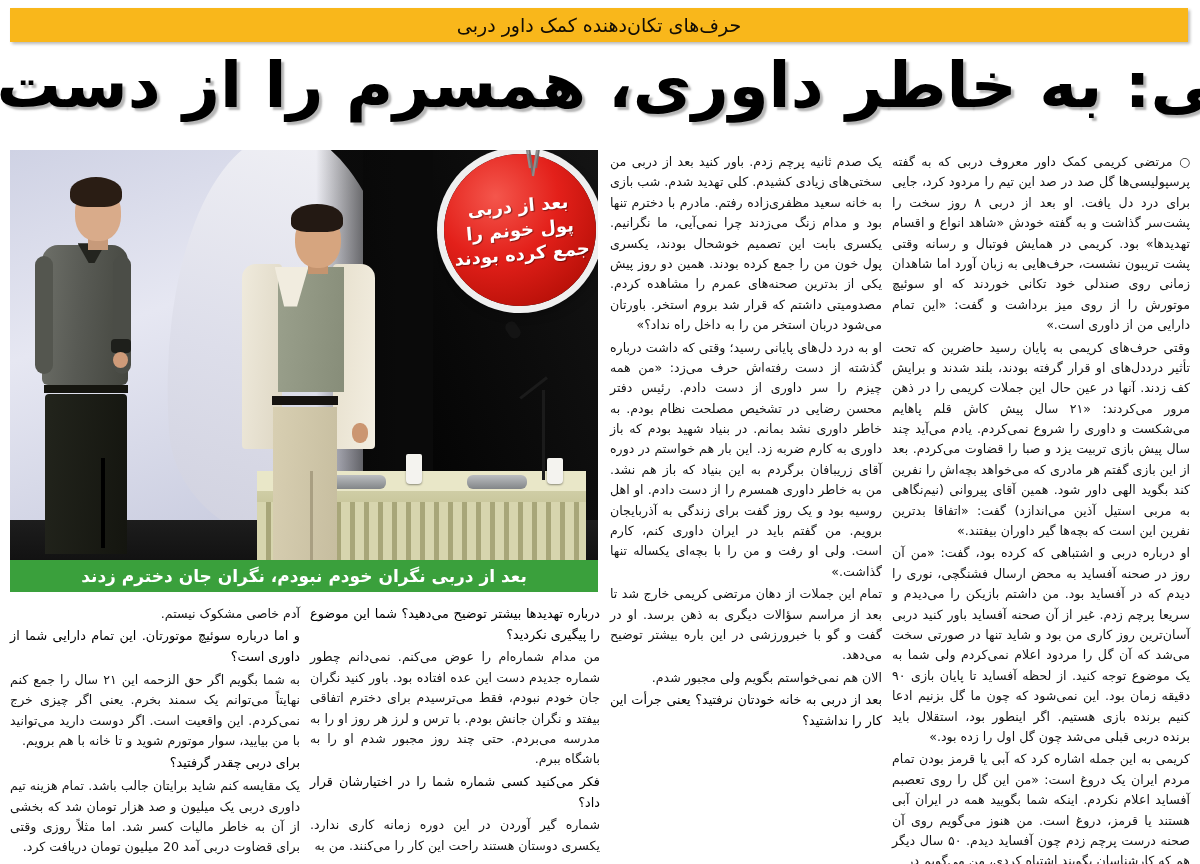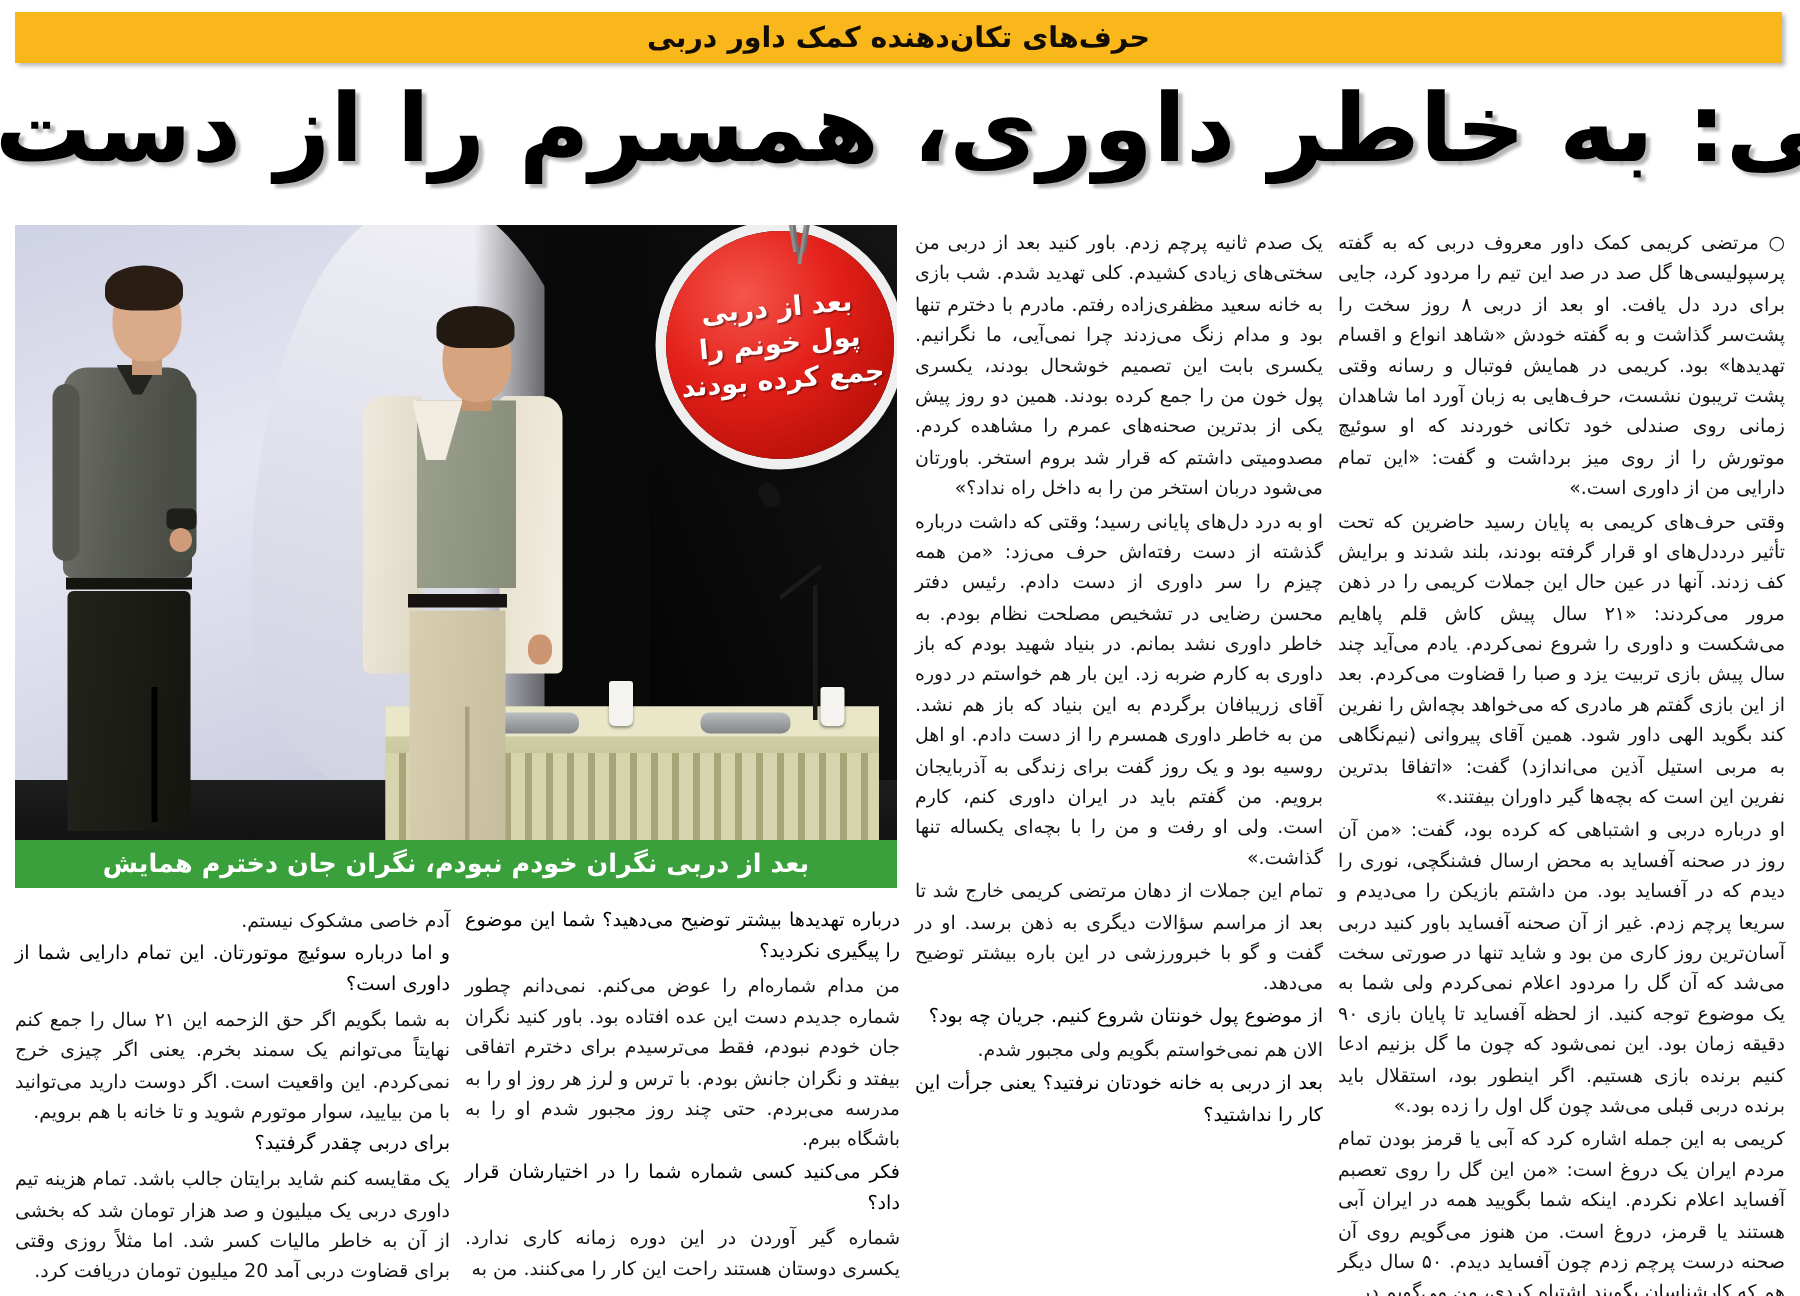--- a/index.html
+++ b/index.html
@@ -13,21 +13,21 @@
   .page{position:relative;width:1200px;height:864px;}
 
   
   .kicker-bar{
     position:absolute;left:10px;top:8px;width:1178px;height:34px;
     background:#f9b71b;
     display:flex;align-items:center;justify-content:center;
     box-shadow:2px 2px 3px rgba(0,0,0,.28);
   }
   .kicker-text{
-    font-size:19px;font-weight:bold;color:#120d05;
+    font-size:19px;font-weight:normal;color:#120d05;
     letter-spacing:-.3px;line-height:1;
     white-space:nowrap;
   }
 
   
   .headline{
     position:absolute;left:8px;top:42px;width:1184px;height:86px;
     display:flex;align-items:center;justify-content:center;
   }
   .headline-text{
@@ -226,35 +226,34 @@
       <path d="M13 38 L9 10 a5 5 0 0 1 10 0 L16 30" fill="none" stroke="#6f6f6f" stroke-width="2.2"></path>
       <path d="M13 38 L17 12 a5 5 0 0 0 -10 0 L10 30" fill="none" stroke="#8d8d8d" stroke-width="2.2"></path>
     </svg>
 
     <div class="badge">
       <span class="badge-text">بعد از دربی پول خونم را جمع کرده بودند</span>
     </div>
   </div>
 
   <div class="caption-bar">
-    <span class="caption-text">بعد از دربی نگران خودم نبودم، نگران جان دخترم همایش</span>
+    <span class="caption-text">بعد از دربی نگران خودم نبودم، نگران جان دخترم زدند</span>
   </div>
 
   <div class="col col-r">
     <p>○ مرتضی کریمی کمک داور معروف دربی که به گفته پرسپولیسی‌ها گل صد در صد این تیم را مردود کرد، جایی برای درد دل یافت. او بعد از دربی ۸ روز سخت را پشت‌سر گذاشت و به گفته خودش «شاهد انواع و اقسام تهدیدها» بود. کریمی در همایش فوتبال و رسانه وقتی پشت تریبون نشست، حرف‌هایی به زبان آورد اما شاهدان زمانی روی صندلی خود تکانی خوردند که او سوئیچ موتورش را از روی میز برداشت و گفت: «این تمام دارایی من از داوری است.»</p>
     <p>وقتی حرف‌های کریمی به پایان رسید حاضرین که تحت تأثیر درددل‌های او قرار گرفته بودند، بلند شدند و برایش کف زدند. آنها در عین حال این جملات کریمی را در ذهن مرور می‌کردند: «۲۱ سال پیش کاش قلم پاهایم می‌شکست و داوری را شروع نمی‌کردم. یادم می‌آید چند سال پیش بازی تربیت یزد و صبا را قضاوت می‌کردم. بعد از این بازی گفتم هر مادری که می‌خواهد بچه‌اش را نفرین کند بگوید الهی داور شود. همین آقای پیروانی (نیم‌نگاهی به مربی استیل آذین می‌اندازد) گفت: «اتفاقا بدترین نفرین این است که بچه‌ها گیر داوران بیفتند.»</p>
     <p>او درباره دربی و اشتباهی که کرده بود، گفت: «من آن روز در صحنه آفساید به محض ارسال فشنگچی، نوری را دیدم که در آفساید بود. من داشتم بازیکن را می‌دیدم و سریعا پرچم زدم. غیر از آن صحنه آفساید باور کنید دربی آسان‌ترین روز کاری من بود و شاید تنها در صورتی سخت می‌شد که آن گل را مردود اعلام نمی‌کردم ولی شما به یک موضوع توجه کنید. از لحظه آفساید تا پایان بازی ۹۰ دقیقه زمان بود. این نمی‌شود که چون ما گل بزنیم ادعا کنیم برنده بازی هستیم. اگر اینطور بود، استقلال باید برنده دربی قبلی می‌شد چون گل اول را زده بود.»</p>
     <p>کریمی به این جمله اشاره کرد که آبی یا قرمز بودن تمام مردم ایران یک دروغ است: «من این گل را روی تعصبم آفساید اعلام نکردم. اینکه شما بگویید همه در ایران آبی هستند یا قرمز، دروغ است. من هنوز می‌گویم روی آن صحنه درست پرچم زدم چون آفساید دیدم. ۵۰ سال دیگر هم که کارشناسان بگویند اشتباه کردی، من می‌گویم در</p>
   </div>
 
   <div class="col col-2">
     <p>یک صدم ثانیه پرچم زدم. باور کنید بعد از دربی من سختی‌های زیادی کشیدم. کلی تهدید شدم. شب بازی به خانه سعید مظفری‌زاده رفتم. مادرم با دخترم تنها بود و مدام زنگ می‌زدند چرا نمی‌آیی، ما نگرانیم. یکسری بابت این تصمیم خوشحال بودند، یکسری پول خون من را جمع کرده بودند. همین دو روز پیش یکی از بدترین صحنه‌های عمرم را مشاهده کردم. مصدومیتی داشتم که قرار شد بروم استخر. باورتان می‌شود دربان استخر من را به داخل راه نداد؟»</p>
     <p>او به درد دل‌های پایانی رسید؛ وقتی که داشت درباره گذشته از دست رفته‌اش حرف می‌زد: «من همه چیزم را سر داوری از دست دادم. رئیس دفتر محسن رضایی در تشخیص مصلحت نظام بودم. به خاطر داوری نشد بمانم. در بنیاد شهید بودم که باز داوری به کارم ضربه زد. این بار هم خواستم در دوره آقای زریبافان برگردم به این بنیاد که باز هم نشد. من به خاطر داوری همسرم را از دست دادم. او اهل روسیه بود و یک روز گفت برای زندگی به آذربایجان برویم. من گفتم باید در ایران داوری کنم، کارم است. ولی او رفت و من را با بچه‌ای یکساله تنها گذاشت.»</p>
     <p>تمام این جملات از دهان مرتضی کریمی خارج شد تا بعد از مراسم سؤالات دیگری به ذهن برسد. او در گفت و گو با خبرورزشی در این باره بیشتر توضیح می‌دهد.</p>
-    <p class="q">از موضوع پول خونتان شروع کنیم. جریان چه بود؟</p>
     <p>الان هم نمی‌خواستم بگویم ولی مجبور شدم.</p>
     <p class="q">بعد از دربی به خانه خودتان نرفتید؟ یعنی جرأت این کار را نداشتید؟</p>
 
   </div>
 
   <div class="col col-3">
     <p class="q">درباره تهدیدها بیشتر توضیح می‌دهید؟ شما این موضوع را پیگیری نکردید؟</p>
     <p>من مدام شماره‌ام را عوض می‌کنم. نمی‌دانم چطور شماره جدیدم دست این عده افتاده بود. باور کنید نگران جان خودم نبودم، فقط می‌ترسیدم برای دخترم اتفاقی بیفتد و نگران جانش بودم. با ترس و لرز هر روز او را به مدرسه می‌بردم. حتی چند روز مجبور شدم او را به باشگاه ببرم.</p>
     <p class="q">فکر می‌کنید کسی شماره شما را در اختیارشان قرار داد؟</p>
     <p>شماره گیر آوردن در این دوره زمانه کاری ندارد. یکسری دوستان هستند راحت این کار را می‌کنند. من به</p>

